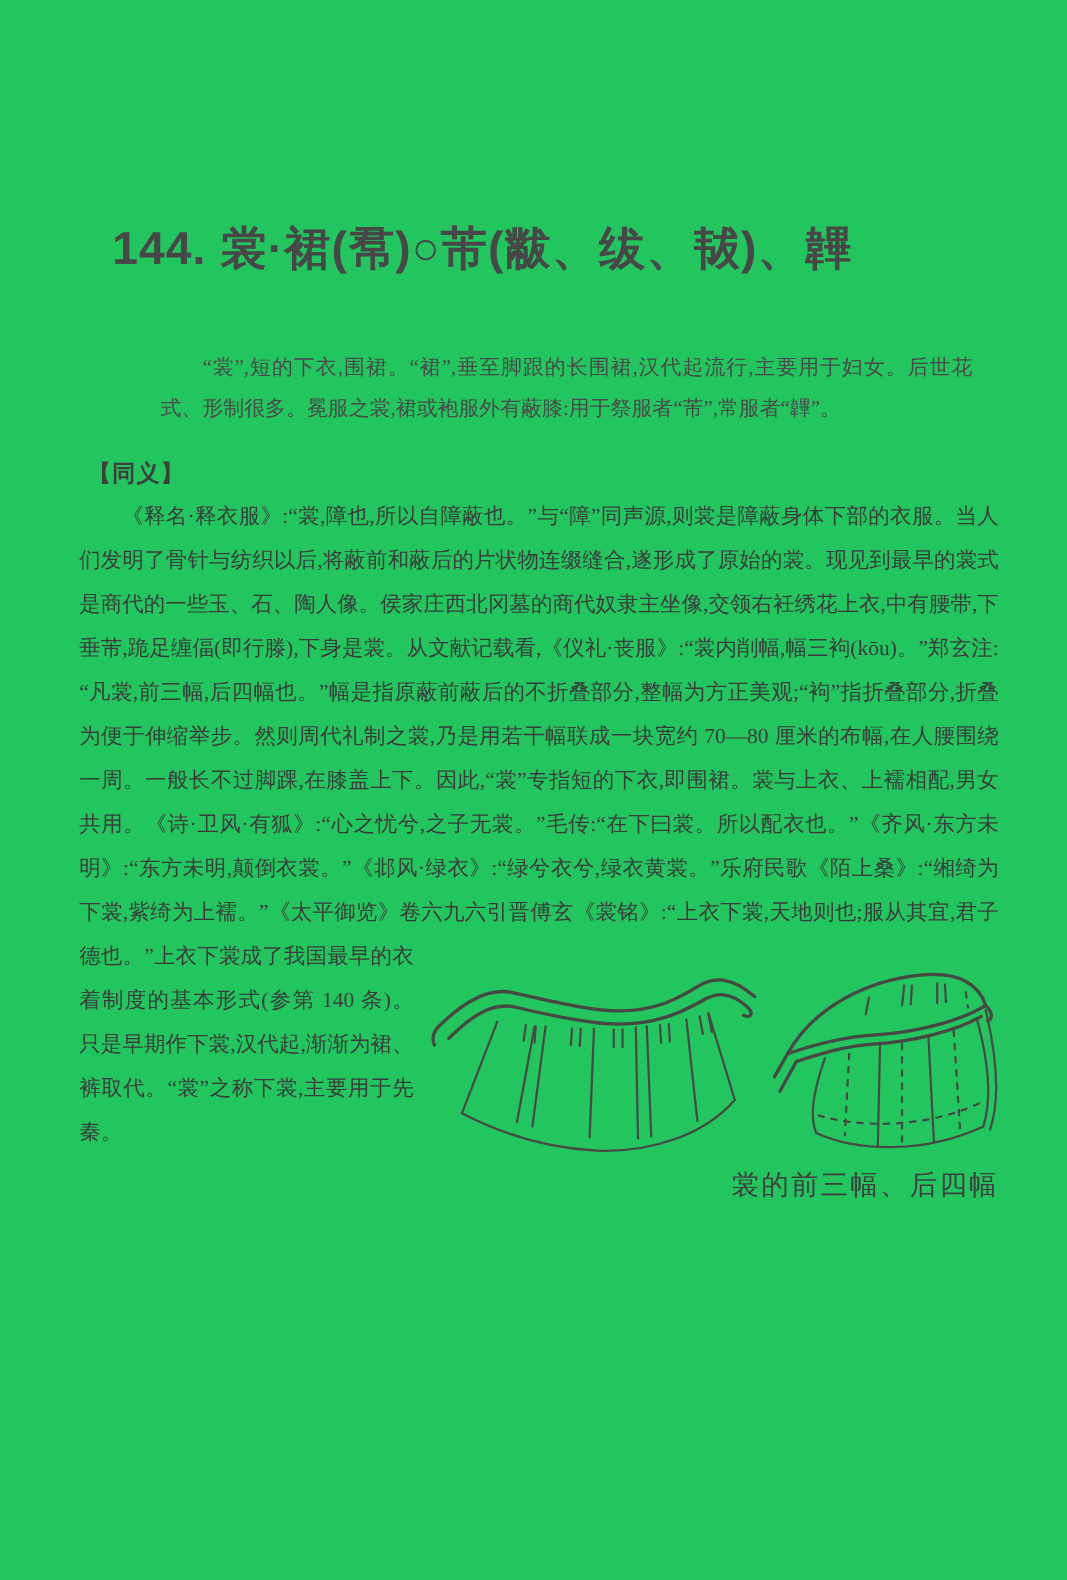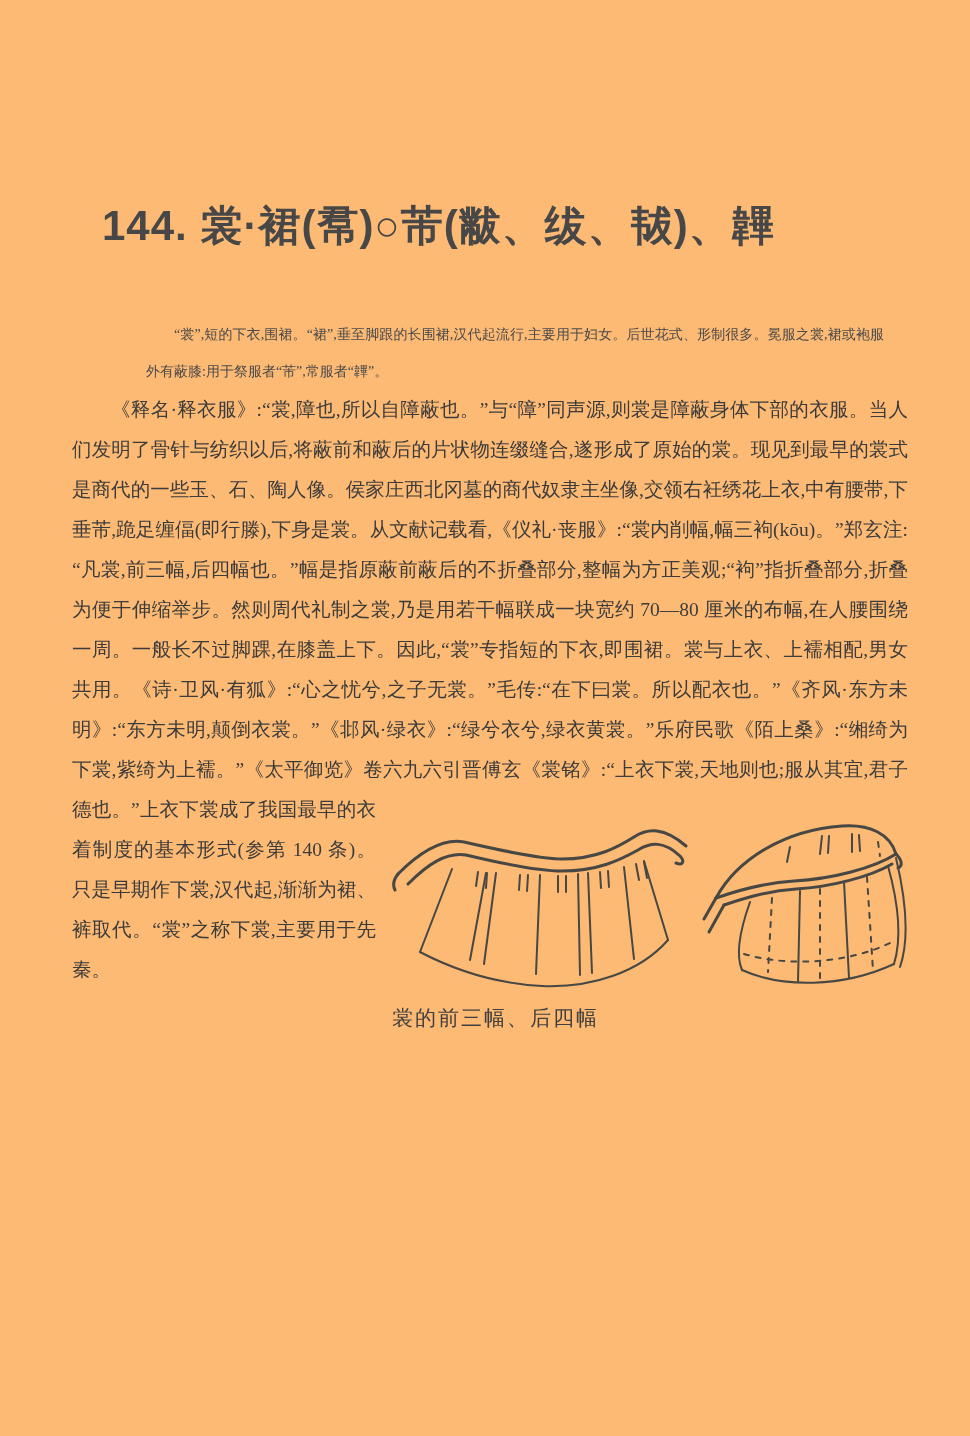--- a/index.html
+++ b/index.html
@@ -1,41 +1,41 @@
 <!DOCTYPE html>
 <html lang="zh"><head>
 <meta charset="utf-8">
 <style>
   html,body{margin:0;padding:0;background:#e7e6e3;}
   .page{
     position:relative;
     width:970px;height:1436px;
     margin:0 auto;
-    background:#fdba74;
+    background:#22c55e;
     overflow:hidden;
     color:#3b3b3b;
     font-family:"Liberation Serif","DejaVu Serif",serif;
   }
   .entry-title{
     position:absolute;
     left:102px;top:170px;
     font-family:"Liberation Sans","DejaVu Sans",sans-serif;
     font-weight:700;
     font-size:42px;
     letter-spacing:1px;
     white-space:nowrap;
     color:#474747;
   }
   .content{
     position:absolute;
     left:72px;right:62px;top:316px;
   }
   .intro{
     margin:0 24px 0 74px;
-    font-size:14px;
+    font-size:19px;
     line-height:37px;
     text-indent:2em;
     text-align:justify;
     color:#4a4a4a;
   }
   .sec-heading{
     margin:26px 0 6px 8px;
     font-family:"Liberation Sans","DejaVu Sans",sans-serif;
     font-weight:700;
     font-size:21px;
@@ -55,22 +55,22 @@
     float:right;
     width:516px;
     margin:12px 0 2px 16px;
   }
   .fig-art{
     display:flex;
     align-items:flex-end;
     gap:10px;
   }
   .fig-caption{
-    text-align:left;
-    font-size:21px;
+    text-align:right;
+    font-size:25px;
     letter-spacing:2px;
     margin-top:10px;
     color:#3f3f3f;
     text-indent:0;
   }
   svg .ink{stroke:#474744;fill:none;stroke-linecap:round;stroke-linejoin:round;}
   svg .w3{stroke-width:3px;}
   svg .w2{stroke-width:2px;}
   svg .dash{stroke-dasharray:5 7;}
 </style>
@@ -78,20 +78,21 @@
 <body>
 
 <div class="page">
 
   <h1 class="entry-title">144. 裳·裙(帬)○芾(黻、绂、韨)、韠</h1>
 
   <div class="content">
 
     <p class="intro">“裳”,短的下衣,围裙。“裙”,垂至脚跟的长围裙,汉代起流行,主要用于妇女。后世花式、形制很多。冕服之裳,裙或袍服外有蔽膝:用于祭服者“芾”,常服者“韠”。</p>
 
+    <div class="sec-heading">【同义】</div>
 
 
 
     <p class="para"><span>《释名·释衣服》:“裳,障也,所以自障蔽也。”与“障”同声源,则裳是障蔽身体下部的衣服。当人们发明了骨针与纺织以后,将蔽前和蔽后的片状物连缀缝合,遂形成了原始的裳。现见到最早的裳式是商代的一些玉、石、陶人像。侯家庄西北冈墓的商代奴隶主坐像,交领右衽绣花上衣,中有腰带,下垂芾,跪足缠偪(即行滕),下身是裳。从文献记载看,《仪礼·丧服》:“裳内削幅,幅三袧(kōu)。”郑玄注:“凡裳,前三幅,后四幅也。”幅是指原蔽前蔽后的不折叠部分,整幅为方正美观;“袧”指折叠部分,折叠为便于伸缩举步。然则周代礼制之裳,乃是用若干幅联成一块宽约 70—80 厘米的布幅,在人腰围绕一周。一般长不过脚踝,在膝盖上下。因此,“裳”专指短的下衣,即围裙。裳与上衣、上襦相配,男女共用。《诗·卫风·有狐》:“心之忧兮,之子无裳。”毛传:“在下曰裳。所以配衣也。”《齐风·东方未明》:“东方未明,颠倒衣裳。”《邶风·绿衣》:“绿兮衣兮,绿衣黄裳。”乐府民歌《陌上桑》:“缃绮为下裳,紫绮为上襦。”《太平御览》卷六九六</span><span class="fig">
           <span class="fig-art">
             <svg width="300" height="186" viewBox="0 0 300 186">
           <g class="ink w3">
             <path d="M6,72 C28,50 50,36 72,40 C120,51 150,57 170,57 C205,57 226,45 242,35 C256,26 272,25 294,44"></path>
             <path d="M16,82 C36,62 54,50 74,53 C120,64 148,69 170,69 C206,69 228,58 246,48 C259,40 272,39 288,54 C293,59 291,64 284,61"></path>
             <path d="M6,72 C2,77 0,82 3,88"></path>

